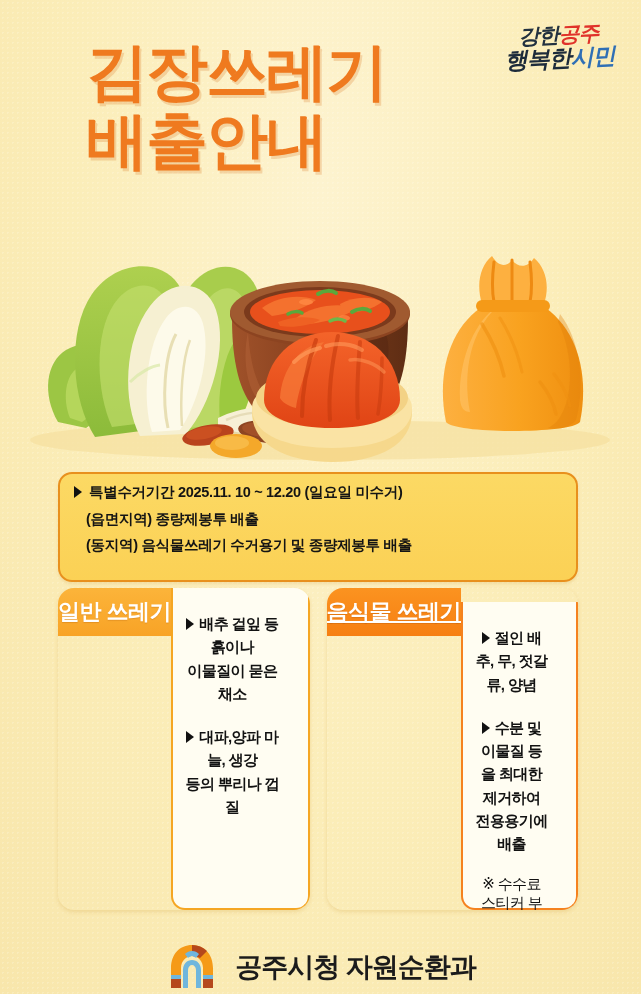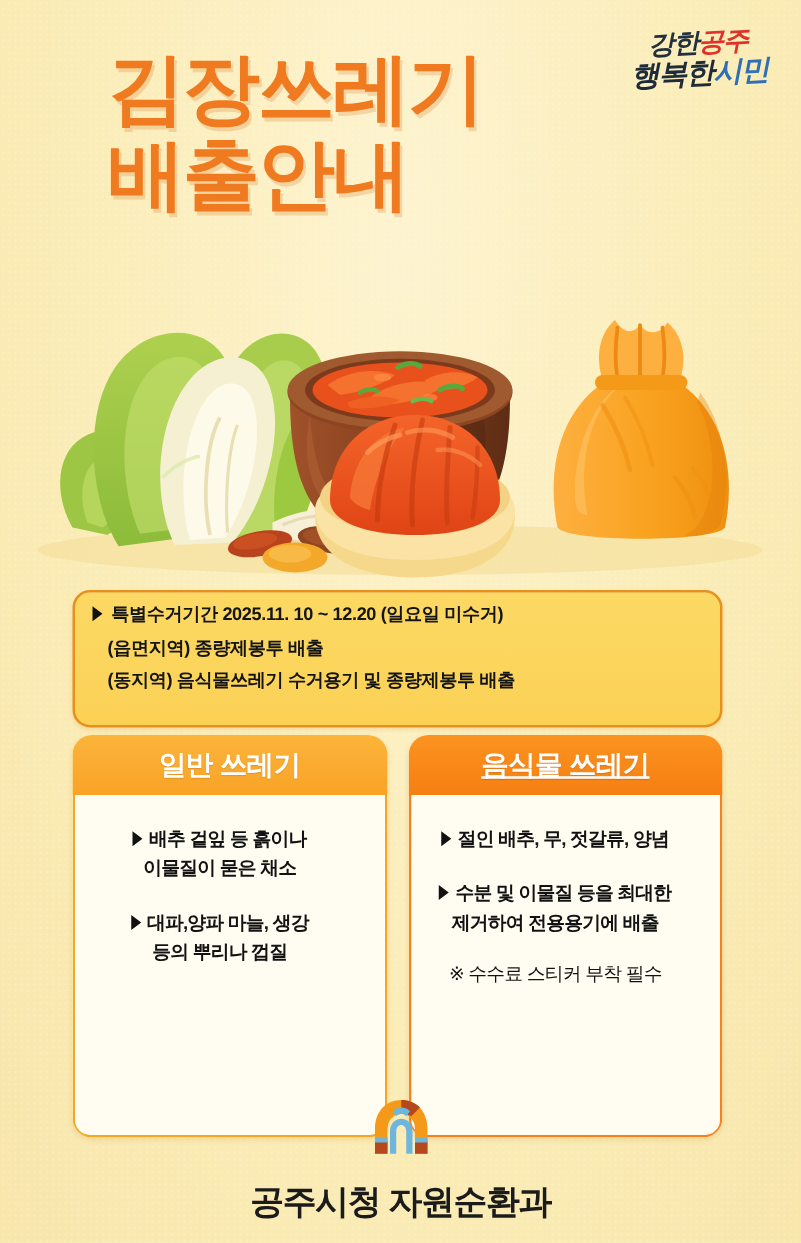--- a/index.html
+++ b/index.html
@@ -129,21 +129,21 @@
     left: 58px;
     top: 588px;
     width: 520px;
     height: 322px;
     display: flex;
     gap: 17px;
   }
   .card {
     flex: 1;
     display: flex;
-    flex-direction: column;
+    flex-direction: row;
     border-radius: 16px;
     overflow: hidden;
     box-shadow: 0 2px 4px rgba(200,140,30,0.20);
   }
   .card-head {
     height: 48px;
     display: flex;
     align-items: center;
     justify-content: center;
     color: #ffffff;
@@ -165,20 +165,21 @@
     border-left: 2.5px solid #f5a623;
     border-right: 2.5px solid #f5a623;
     border-bottom: 2.5px solid #f5a623;
     border-radius: 0 0 14px 14px;
     padding: 24px 28px 0 12px;
     box-sizing: border-box;
     text-align: center;
   }
   .card.food .card-body {
     border-color: #f5821f;
+    margin-top: 14px;
   }
   .bullet {
     font-size: 15px;
     font-weight: 700;
     color: #121212;
     line-height: 1.55;
     margin-bottom: 20px;
     letter-spacing: -0.6px;
   }
   .bullet .tri { margin-right: 5px; }
@@ -188,27 +189,26 @@
     font-weight: 400;
     color: #121212;
     letter-spacing: -0.6px;
     margin-top: 4px;
   }
 
   
   .footer {
     position: absolute;
     left: 0;
-    bottom: 15px;
+    bottom: 2px;
     width: 641px;
     display: flex;
     align-items: center;
     justify-content: center;
     gap: 16px;
-    flex-direction: column;
   }
   .footer-text {
     font-size: 27px;
     font-weight: 900;
     color: #1b1b1b;
     letter-spacing: -1px;
   }
 </style>
 </head>
 <body>

